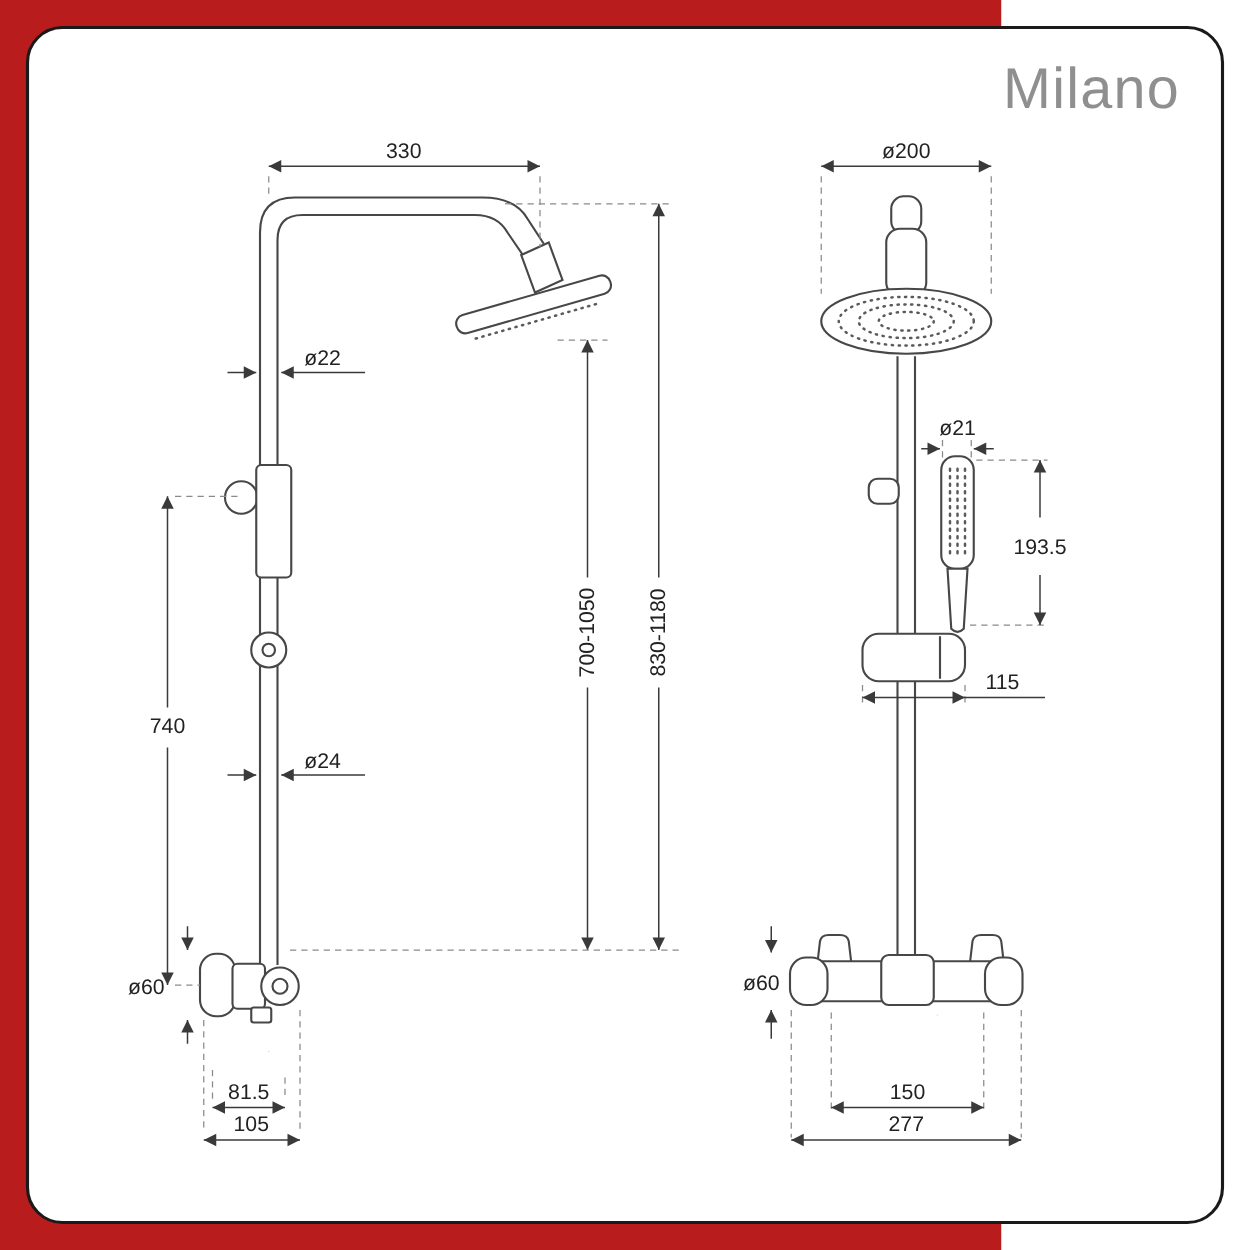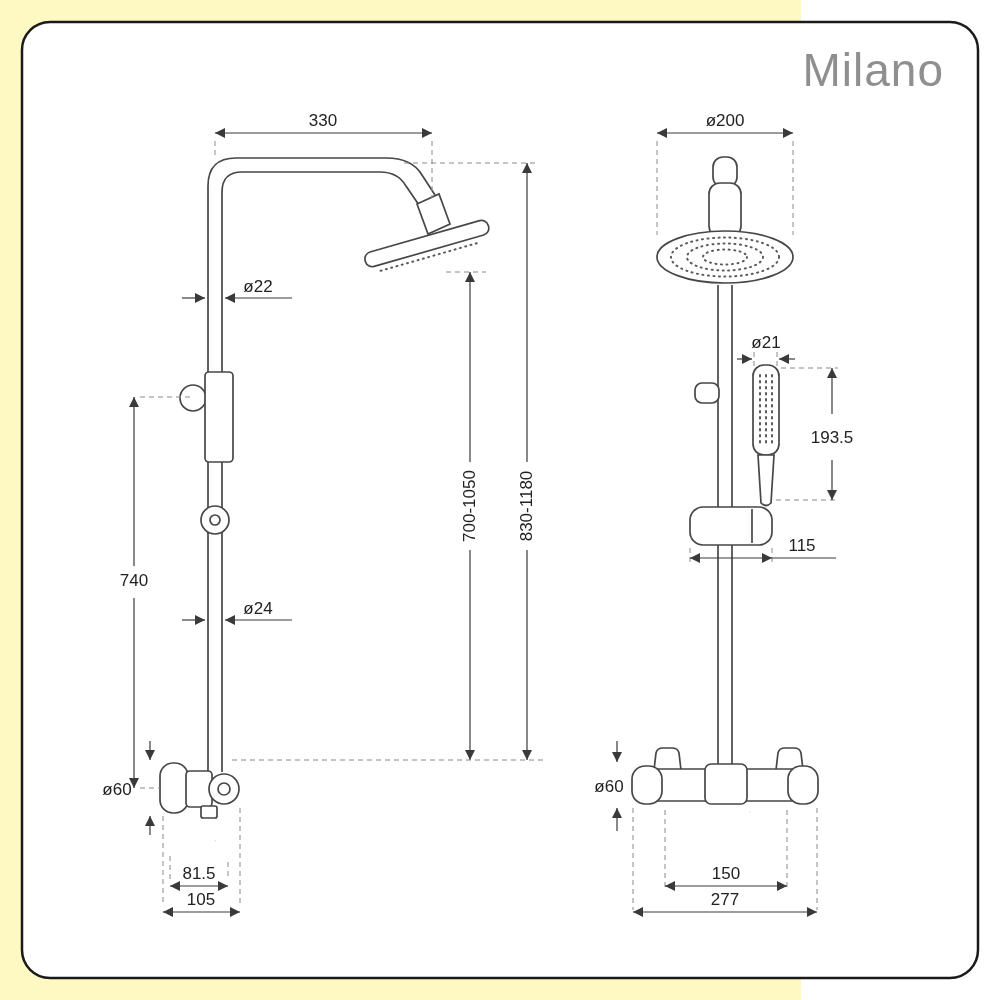--- a/index.html
+++ b/index.html
@@ -1,16 +1,16 @@
 <!DOCTYPE html>
 <html><head>
 <meta charset="utf-8">
 <style>
   html,body{margin:0;padding:0;background:#fff;}
-  .canvas{width:801px;height:1000px;position:relative;background:#fef9c3;
+  .canvas{width:801px;height:1000px;position:relative;background:#b91c1c;
           font-family:"Liberation Sans", sans-serif;}
   svg{display:block;}
   text{font-family:"Liberation Sans", sans-serif;fill:#222;font-size:17px;}
   .logo{font-size:46px;fill:#8f8f8f;letter-spacing:1px;}
   .draw{stroke:#474747;stroke-width:1.7;fill:none;}
   .fillw{stroke:#474747;stroke-width:1.7;fill:#fff;}
   .dim{stroke:#3a3a3a;stroke-width:1.2;fill:none;}
   .ext{stroke:#8a8a8a;stroke-width:1;fill:none;stroke-dasharray:5 4;}
   .dots{stroke:#5a5a5a;stroke-width:2;fill:none;stroke-linecap:round;}
 </style>

